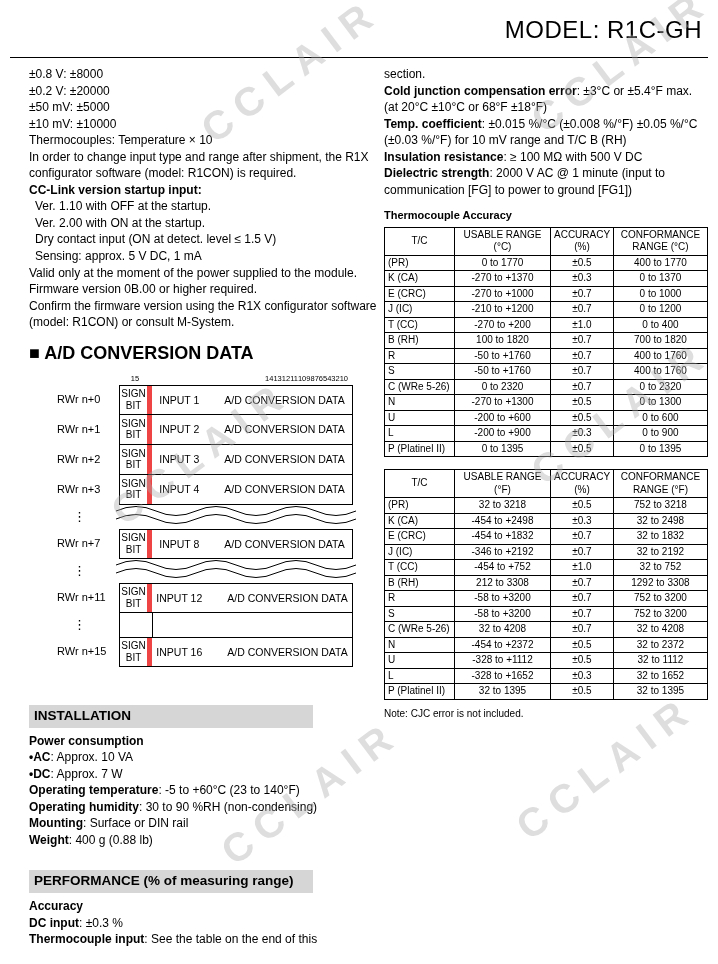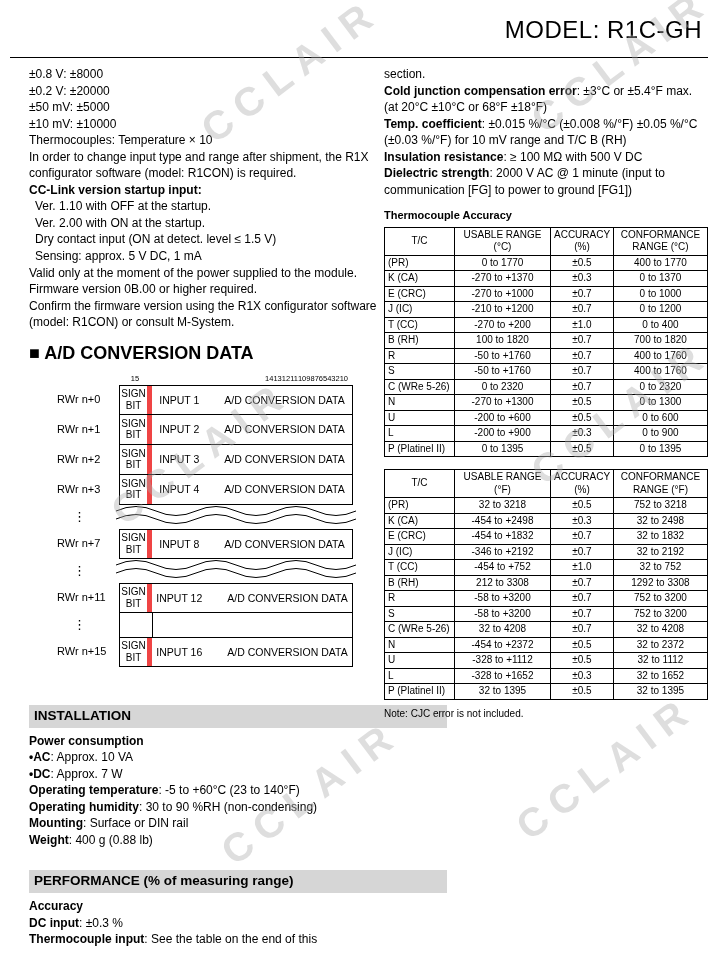--- a/index.html
+++ b/index.html
@@ -43,21 +43,21 @@
              display:flex; flex-direction:column; justify-content:center; line-height:1.15; }
   .ad-data { flex:1; display:flex; align-items:center; justify-content:center; font-size:10.5px; white-space:nowrap;gap:16px; }
   .ad-data .gap { margin-left:9px; }
   .ad-break { display:flex; align-items:center; height:24px; }
   .ad-break .dots { width:62px; font-size:13px; padding-left:16px; }
   .wave-wrap { width:244px; margin-left:-5px; }
   .ad-blank { width:234px; height:24px; border-left:1px solid #000; border-right:1px solid #000; position:relative; }
   .ad-blank::before { content:""; position:absolute; left:32px; top:0; bottom:0; border-left:1px solid #000; }
 
   
-  .section-bar { background:#d6d6d6; font-weight:bold; font-size:13.5px; padding:2px 5px; width:418px; margin-bottom:5px; }
+  .section-bar { background:#d6d6d6; font-weight:bold; font-size:13.5px; padding:2px 5px; width:284px; margin-bottom:5px; }
   .install-block { margin-top:38px; }
   .perf-block { margin-top:22px; }
   .tc-title { font-weight:bold; font-size:11px; margin:10px 0 3px 0; }
   table.tc-table { border-collapse:collapse; font-size:10px; line-height:1.25; margin-bottom:12px; }
   table.tc-table th, table.tc-table td { border:1px solid #000; padding:1px 3px; }
   table.tc-table th { font-weight:normal; text-align:center; vertical-align:middle; }
   td.c0 { width:70px;  text-align:left; padding-left:6px; }
   td.c1 { width:96px;  text-align:center; }
   td.c2 { width:60px;  text-align:center; }
   td.c3 { width:94px;  text-align:center; }

